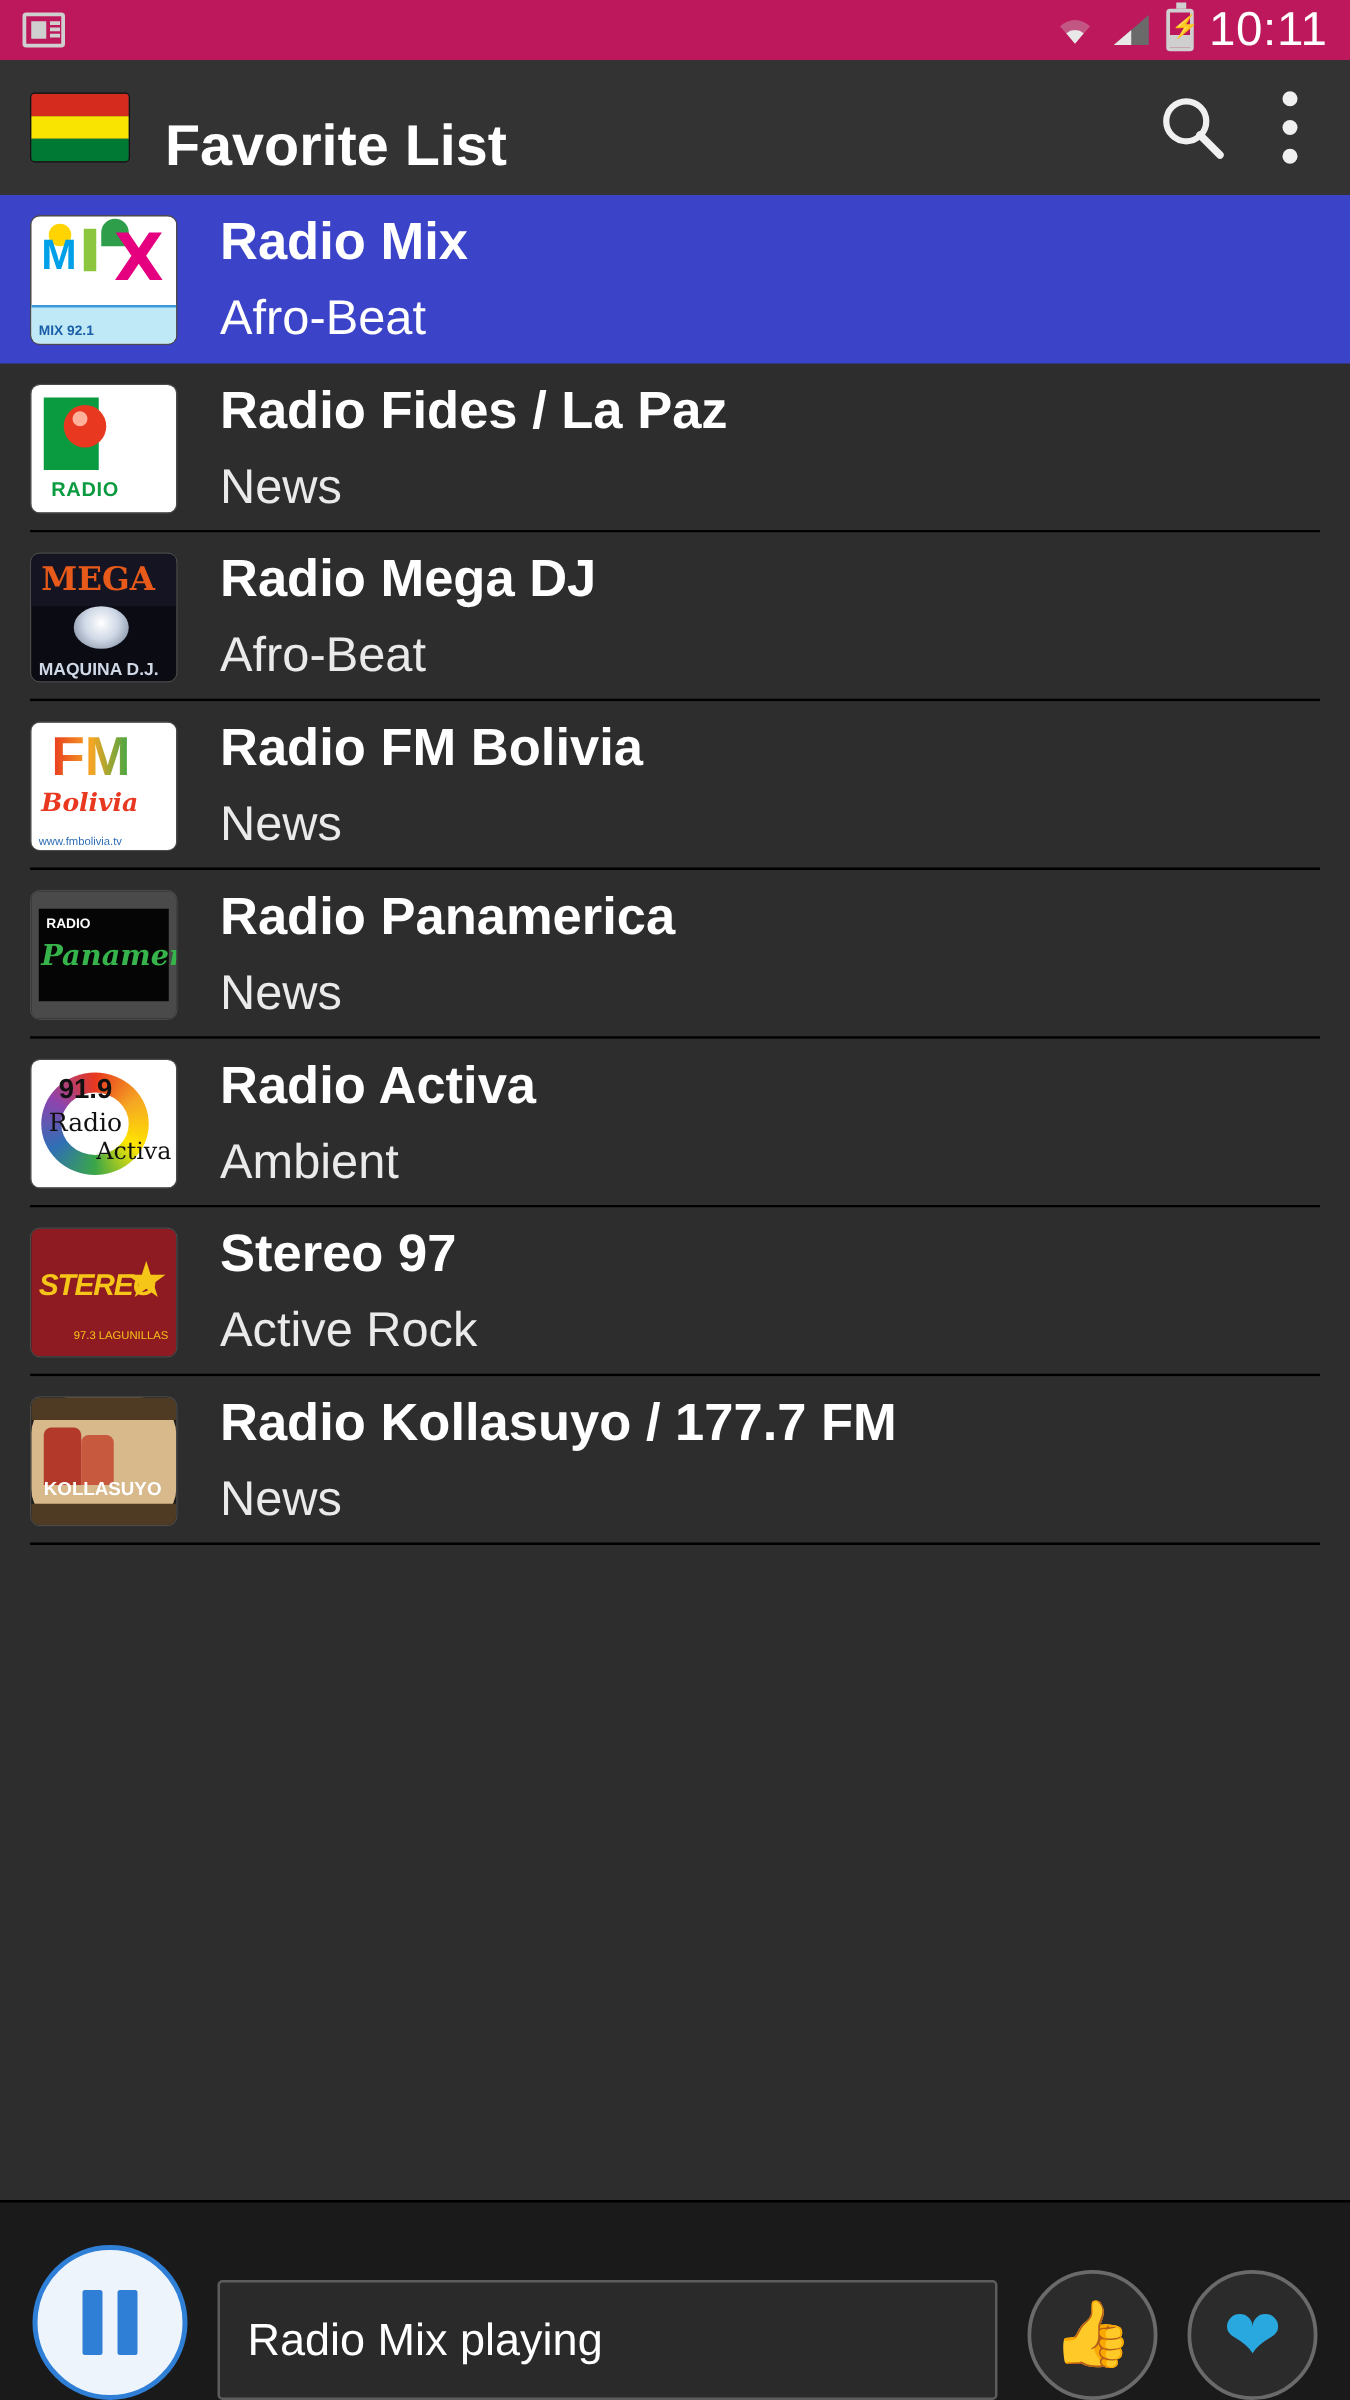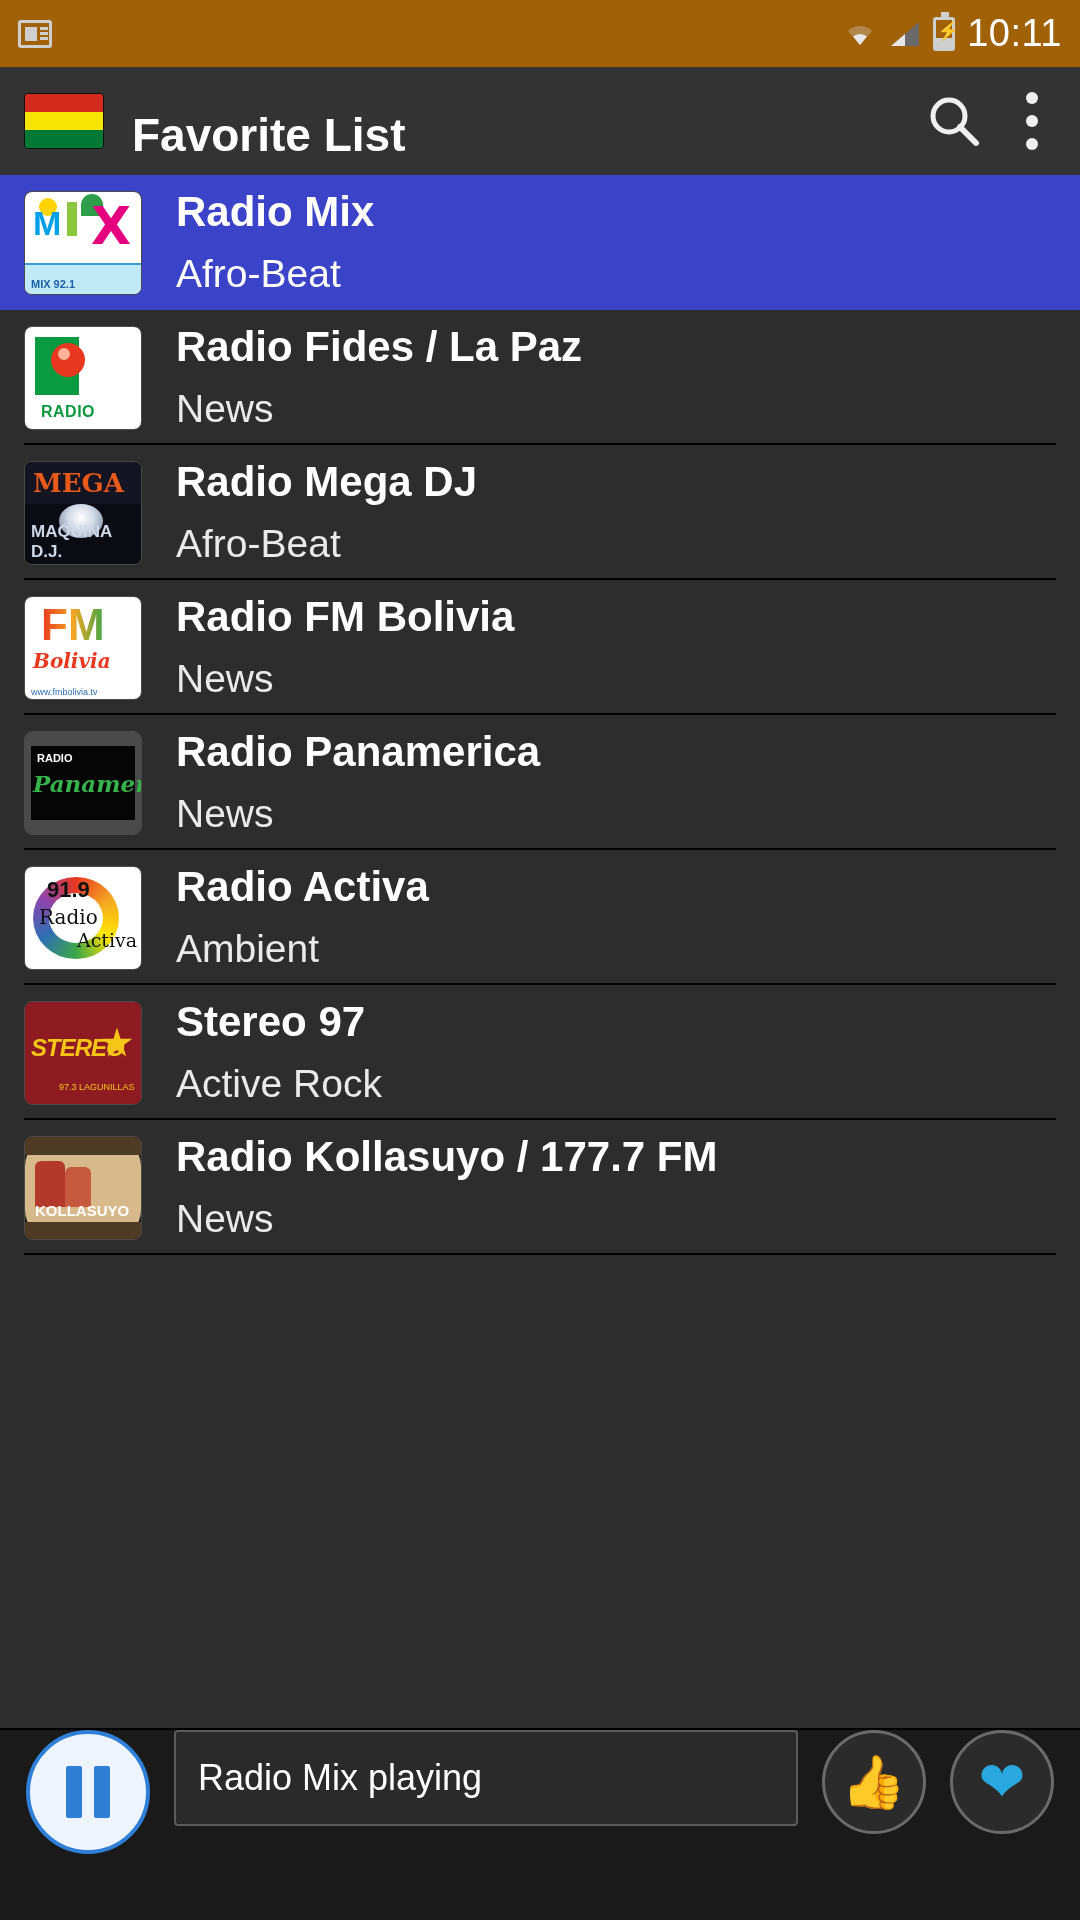--- a/index.html
+++ b/index.html
@@ -6,21 +6,21 @@
   html, body {
     width: 1080px; height: 1920px;
     background: #2a2a2a;
     font-family: "Liberation Sans", sans-serif;
     overflow: hidden;
   }
   .screen { width: 1080px; height: 1920px; display: flex; flex-direction: column; background: #2d2d2d; }
 
   
   .statusbar {
-    height: 67px; background: #a16207; display: flex; align-items: center;
+    height: 48px; background: #be185d; display: flex; align-items: center;
     padding: 0 18px; color: #e8e8e8; flex: none;
   }
   .sb-left { display: flex; align-items: center; gap: 10px; }
   .sb-right { margin-left: auto; display: flex; align-items: center; gap: 12px; }
   .sb-time { font-size: 38px; font-weight: 400; letter-spacing: 0.5px; color: #ffffff; }
   .ic-news {
     width: 34px; height: 28px; border: 3px solid #cfcfcf; border-radius: 3px;
     position: relative; display: inline-block;
   }
   .ic-news::before {
@@ -100,21 +100,21 @@
   .art-fides { background:#ffffff; }
   .art-fides .green { position:absolute; left:10px; top:10px; width:44px; height:58px; background:#0a9a3f;}
   .art-fides .ball { position:absolute; left:26px; top:16px; width:34px; height:34px; border-radius:50%; background:#e8381f;}
   .art-fides .ballhl { position:absolute; left:33px; top:21px; width:12px; height:12px; border-radius:50%; background:#ffb199;}
   .art-fides .word { position:absolute; left:16px; bottom:8px; font-size:16px; font-weight:bold; color:#0a9a3f; letter-spacing:0.5px;}
 
   .art-mega { background:#0b0b14; }
   .art-mega .top { position:absolute; left:0; right:0; top:0; height:42%; background:#141422;}
   .art-mega .w { position:absolute; left:8px; top:6px; font-size:26px; font-weight:bold; color:#e85a1a; font-family:"DejaVu Serif", serif;}
   .art-mega .disc { position:absolute; left:34px; top:42px; width:44px; height:34px; border-radius:50%; background:radial-gradient(circle at 50% 40%, #ffffff 0%, #cfd8e6 45%, #6b7a90 100%);}
-  .art-mega .sub { position:absolute; left:6px; bottom:2px; font-size:17px; color:#cfd8e6; font-weight:bold;}
+  .art-mega .sub { position:absolute; left:6px; bottom:2px; font-size:14px; color:#cfd8e6; font-weight:bold;}
 
   .art-fmb { background:#ffffff; }
   .art-fmb .fm { position:absolute; left:16px; top:6px; font-size:44px; font-weight:bold; line-height:1;
     background: linear-gradient(90deg,#e8381f,#f5a623,#3aa648); -webkit-background-clip: text; background-clip:text; color: transparent;}
   .art-fmb .bol { position:absolute; left:8px; top:52px; font-size:20px; font-style:italic; font-weight:bold; color:#e8381f; font-family:"DejaVu Serif", serif;}
   .art-fmb .url { position:absolute; left:6px; bottom:2px; font-size:9px; color:#2f6fb5;}
 
   .art-pana { background:#4a4a4a; }
   .art-pana .blk { position:absolute; left:6px; top:14px; right:6px; bottom:14px; background:#050505;}
   .art-pana .r { position:absolute; left:12px; top:20px; font-size:11px; color:#ffffff; font-weight:bold;}
@@ -136,22 +136,22 @@
 
   .art-koll { background:#d7b98c;border-radius:29px; }
   .art-koll .top { position:absolute; left:0; right:0; top:0; height:18%; background:#4f3a24;}
   .art-koll .bot { position:absolute; left:0; right:0; bottom:0; height:16%; background:#4f3a24;}
   .art-koll .fig { position:absolute; left:10px; top:24px; width:30px; height:46px; background:#b33a2b; border-radius:6px 6px 0 0;}
   .art-koll .fig2 { position:absolute; left:40px; top:30px; width:26px; height:40px; background:#c75a3e; border-radius:6px 6px 0 0;}
   .art-koll .word { position:absolute; left:10px; bottom:20px; font-size:15px; font-weight:bold; color:#ffffff;}
 
   
   .bottombar {
-    height: 192px; background: #1a1a1a; border-top: 2px solid #000;
-    display: flex; align-items: flex-start; padding: 0 26px; gap: 24px; flex: none;
+    height: 160px; background: #1a1a1a; border-top: 2px solid #000;
+    display: flex; align-items: flex-end; padding: 0 26px; gap: 24px; flex: none;
   }
   .btn-play {
     width: 124px; height: 124px; border-radius: 50%; background: #eef4fb;
     border: 4px solid #2f7fd6; display: flex; align-items: center; justify-content: center; flex: none;
   }
   .pause-bars { display: flex; gap: 12px; }
   .pause-bars i { width: 16px; height: 52px; background: #2f7fd6; display: block; border-radius: 2px; }
   .now-playing {
     flex: 1 1 auto; height: 96px; border: 2px solid #5c5c5c; border-radius: 4px;
     background: #2a2a2a; display: flex; align-items: center; padding: 0 22px;

